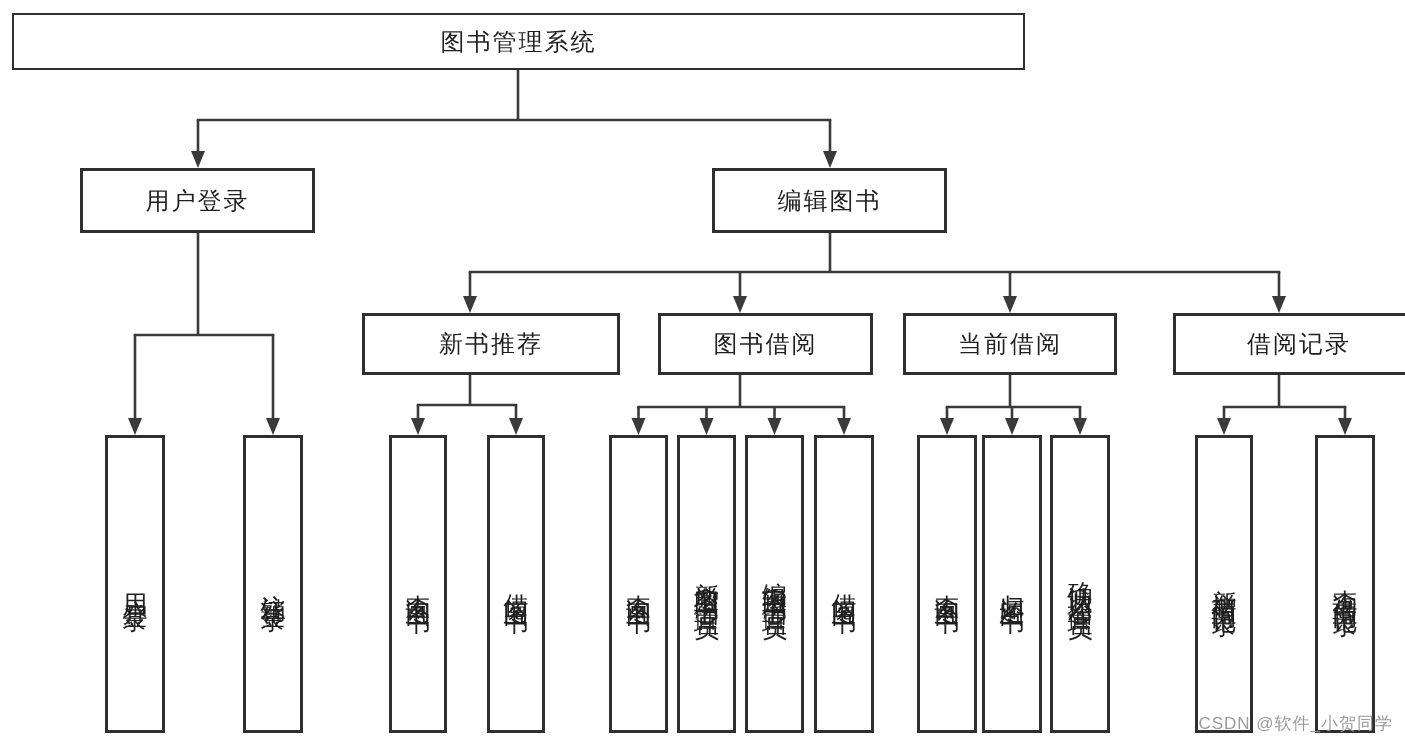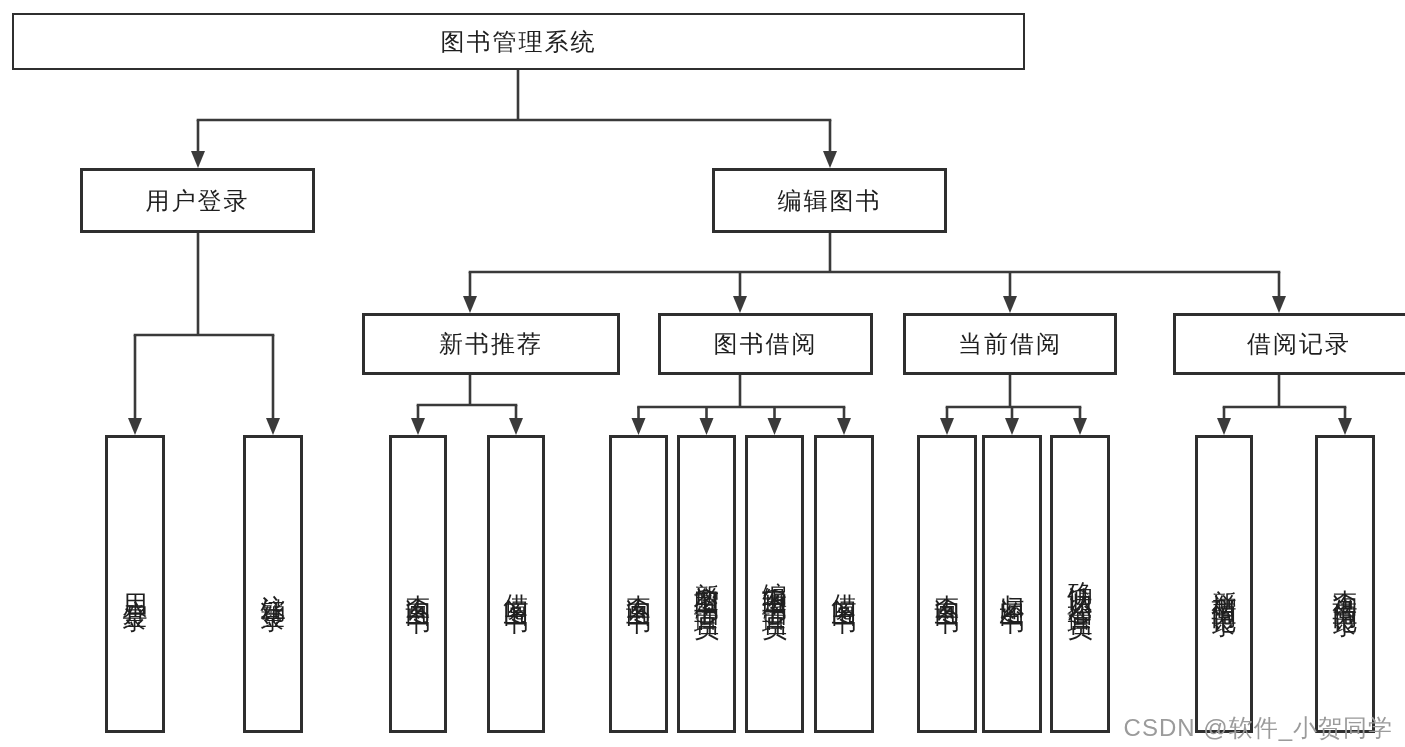--- a/index.html
+++ b/index.html
@@ -55,21 +55,21 @@
     text-orientation: mixed;
     font-size: 25px;
     letter-spacing: 5px;
     line-height: 1;
     white-space: nowrap;
   }
   .watermark {
     position: absolute;
     right: 12px;
     top: 712px;
-    font-size: 24px;
+    font-size: 17px;
     color: #9b9b9b;
     letter-spacing: 1px;
     z-index: 3;
     white-space: nowrap;
   }
 </style>
 </head>
 <body>
 
 <div class="canvas">

